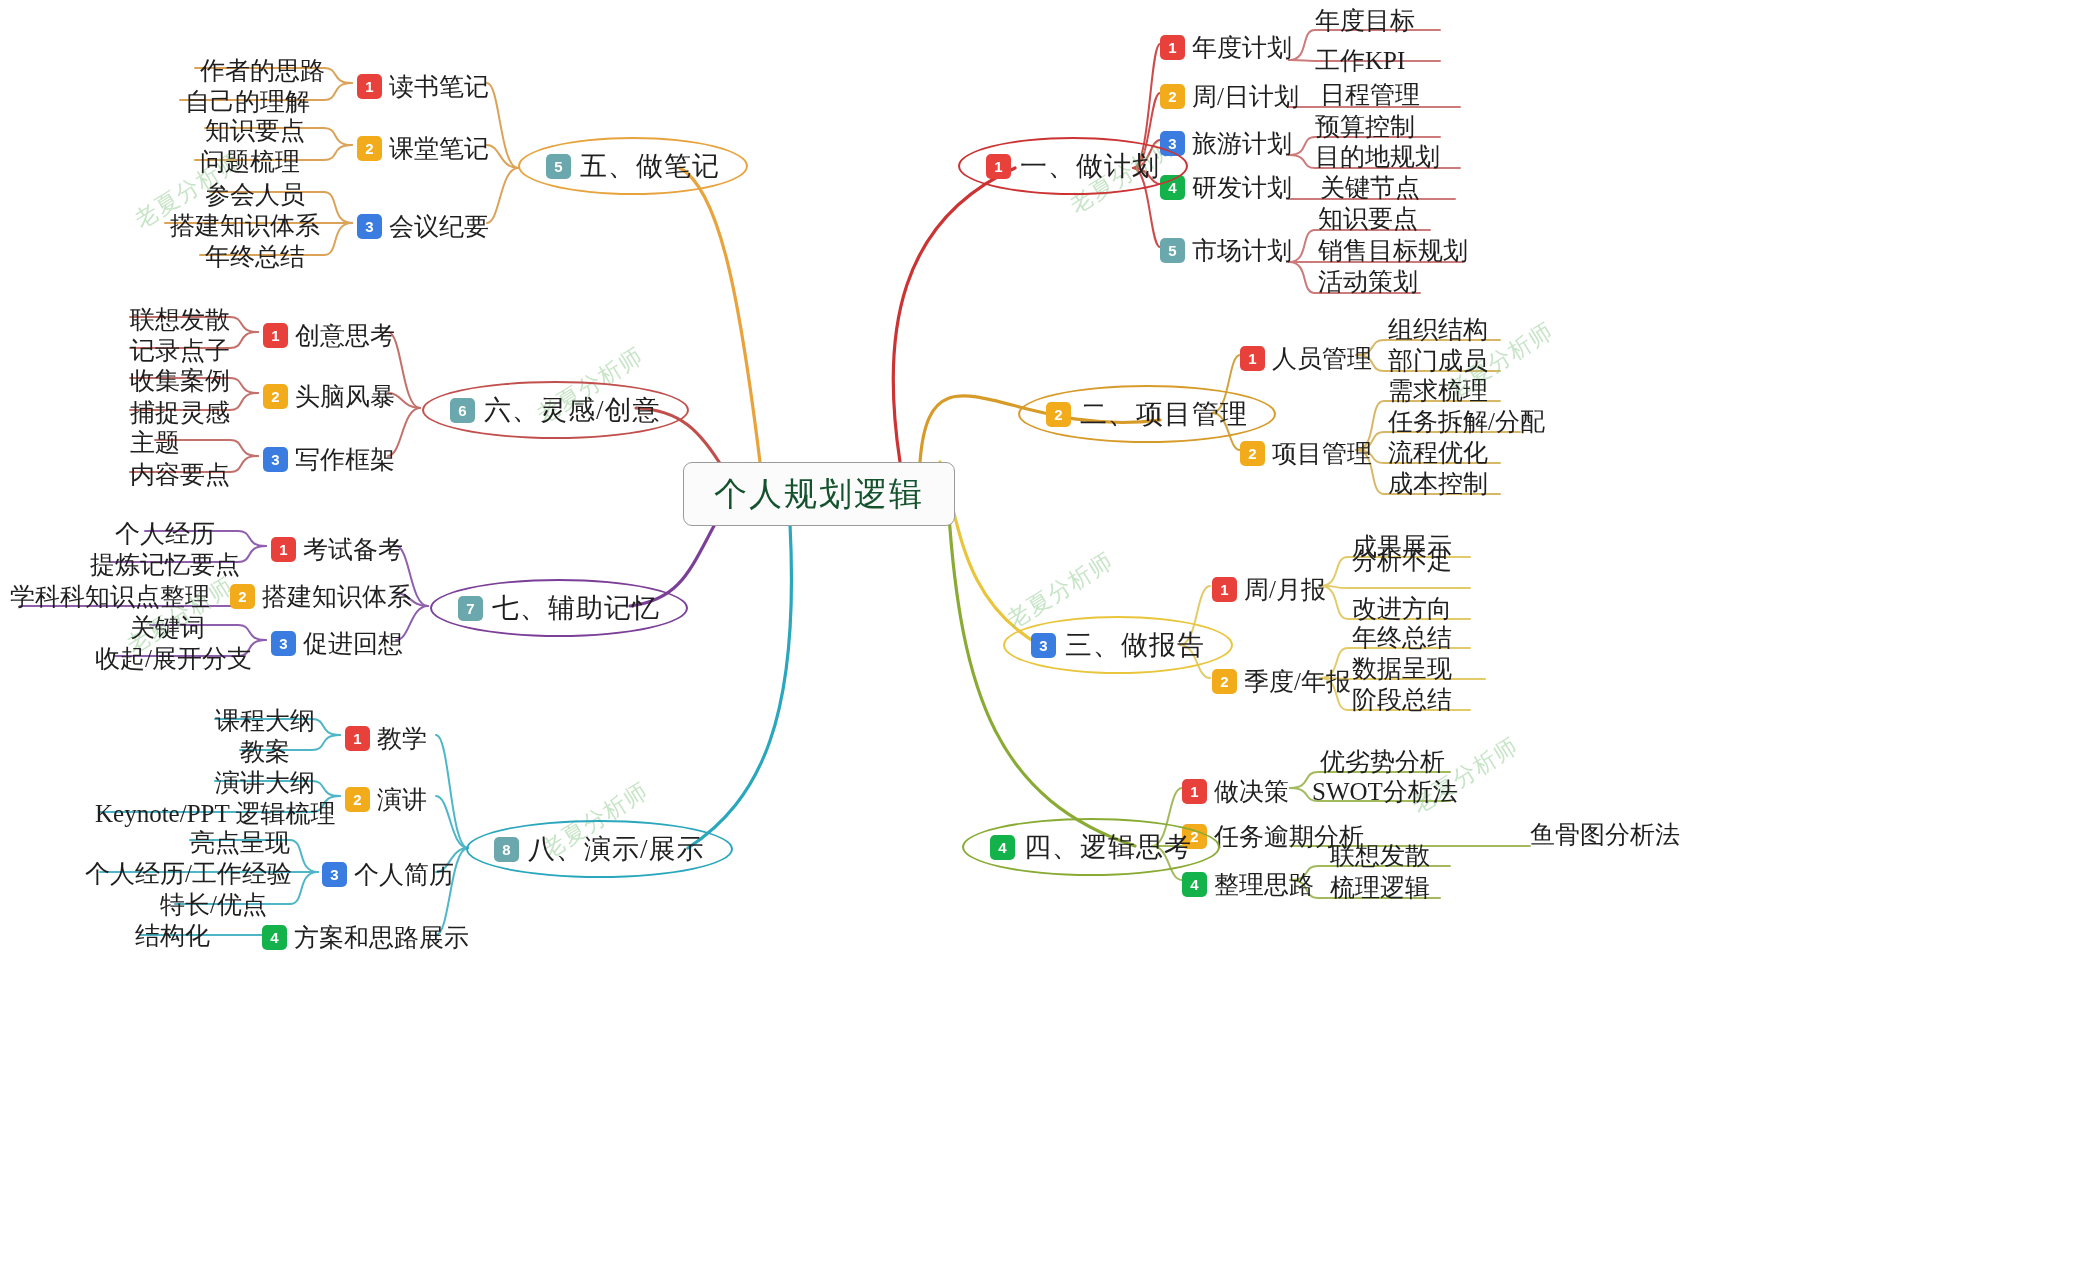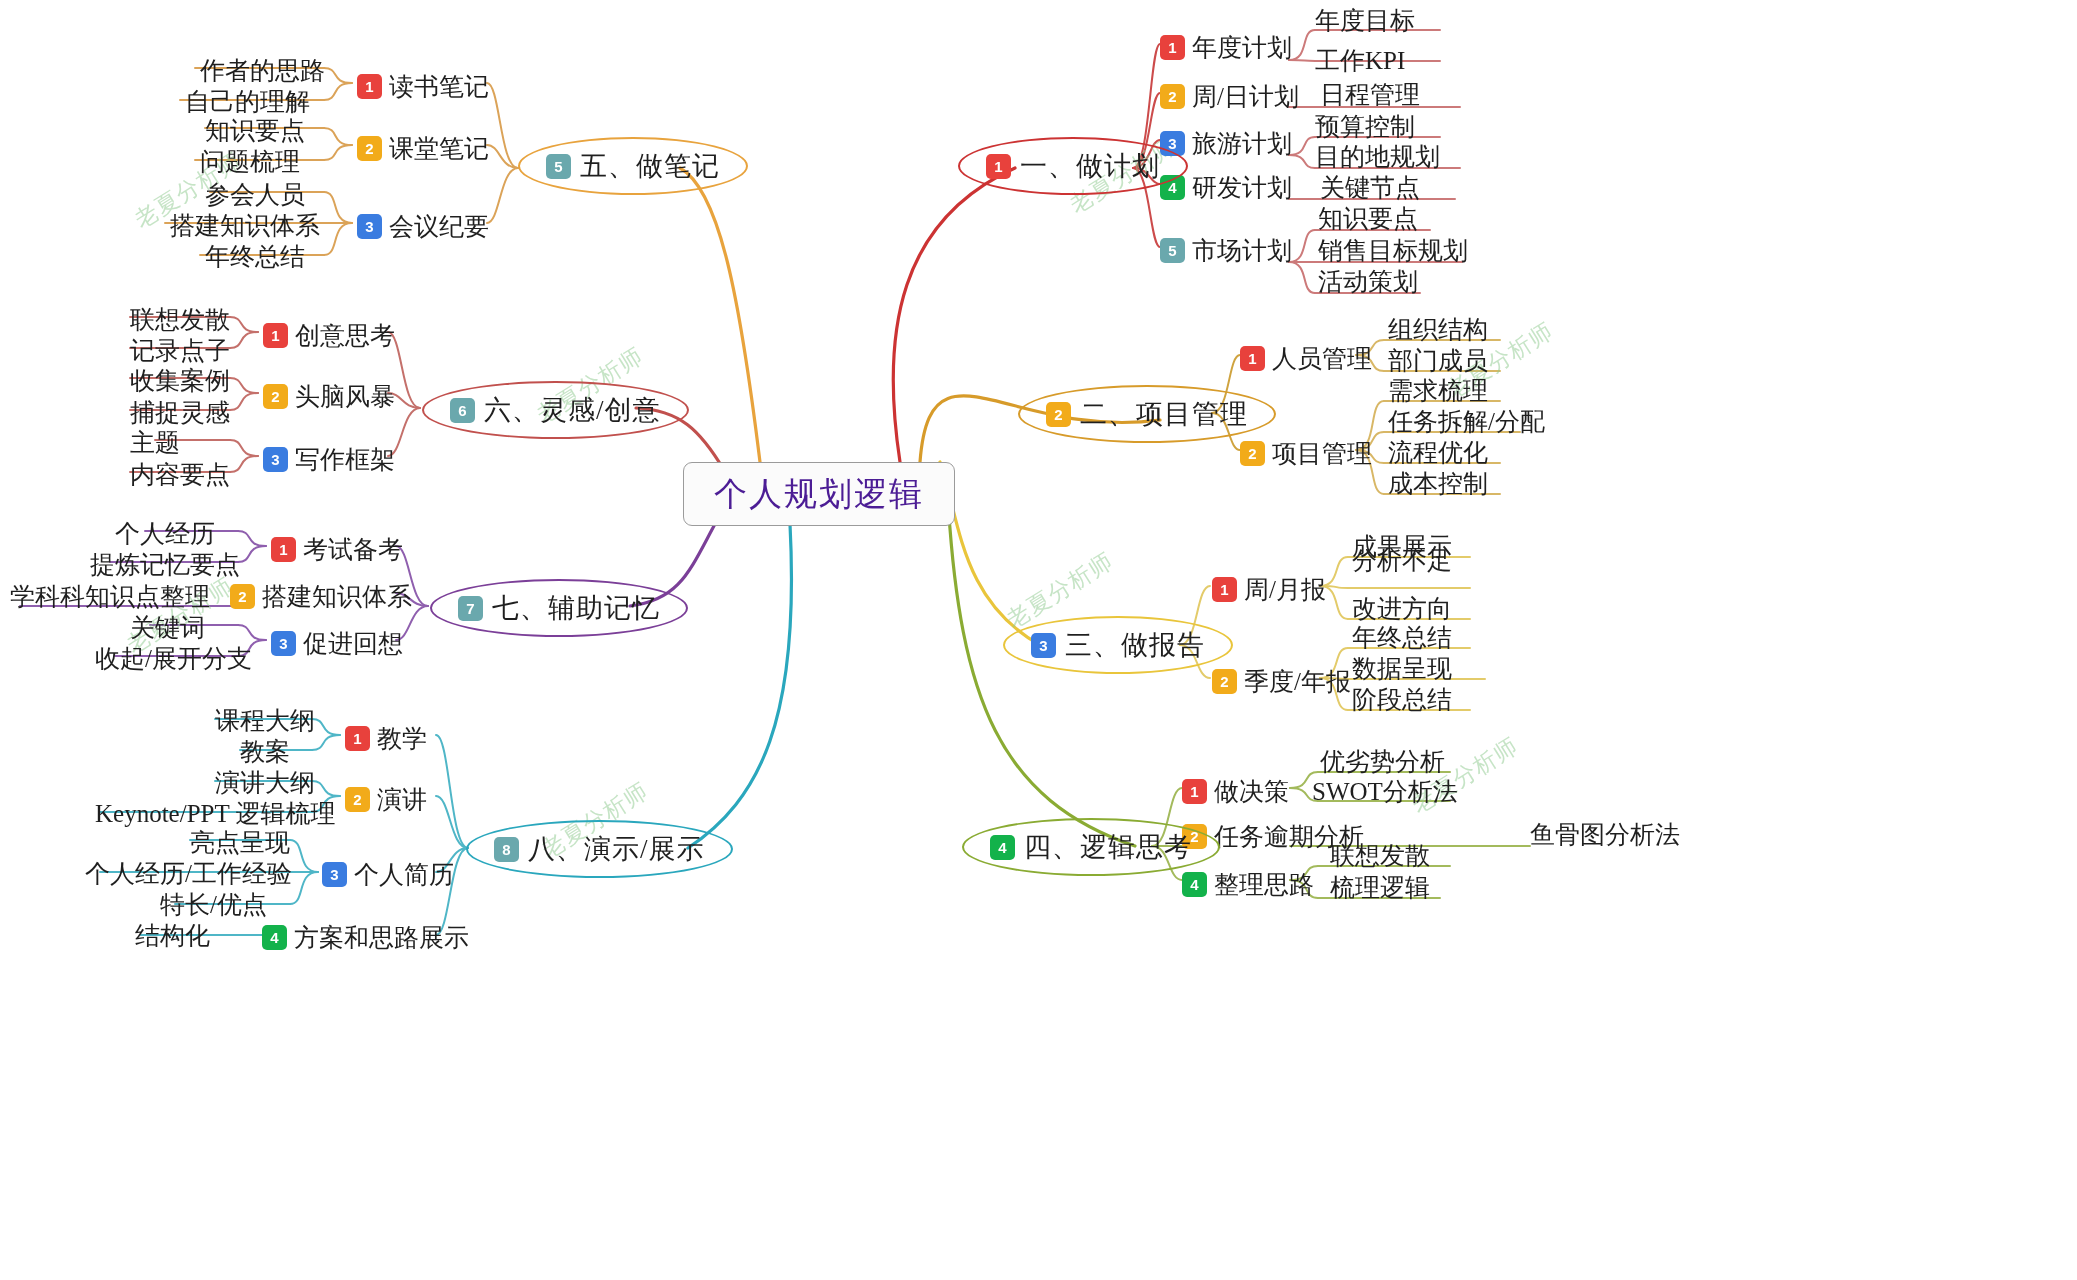--- a/index.html
+++ b/index.html
@@ -6,21 +6,21 @@
   body{width:2077px;height:1280px;position:relative;overflow:hidden;
        font-family:"Liberation Serif","DejaVu Serif",serif;}
   #stage{position:absolute;inset:0;}
   svg.links{position:absolute;left:0;top:0;width:2077px;height:1280px;pointer-events:none;}
 
   
   .center-node{
     position:absolute;left:683px;top:462px;width:270px;height:62px;
     border:1.6px solid #9b9b9b;border-radius:9px;background:#fbfbfb;
     display:flex;align-items:center;justify-content:center;
-    font-size:33px;color:#4c1d95;letter-spacing:2px;z-index:6;
+    font-size:33px;color:#14532d;letter-spacing:2px;z-index:6;
   }
 
   
   .l1{
     position:absolute;display:flex;align-items:center;gap:9px;
     padding:9px 26px;border-radius:50%/50%;border:2.1px solid #c33;
     background:transparent;white-space:nowrap;z-index:5;
     font-size:27px;color:#1f1f1f;
   }
   .l1 .lbl{letter-spacing:1px;}

